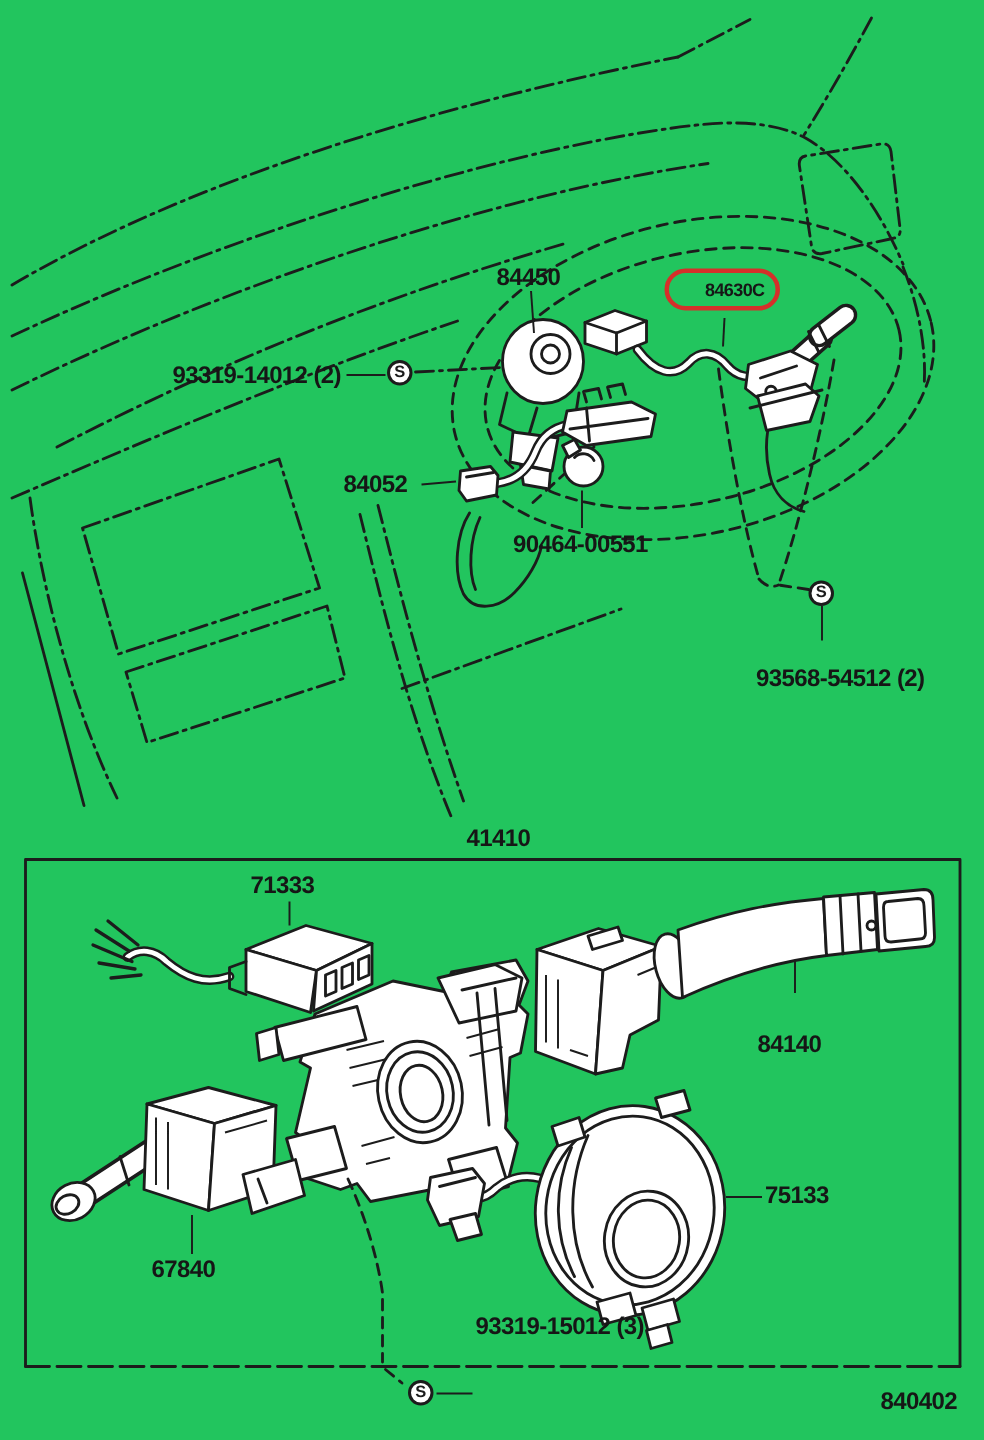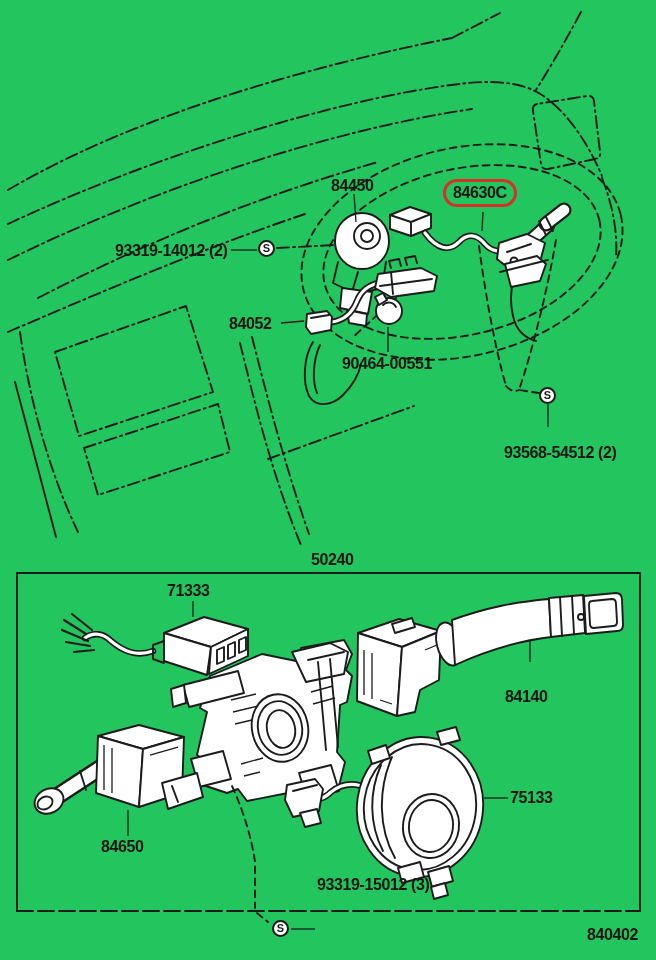--- a/index.html
+++ b/index.html
@@ -25,21 +25,21 @@
   .li2{fill:none;stroke:#ffffff;stroke-width:13;stroke-linecap:round;}
   
   .lbl{
     position:absolute;font-weight:bold;font-size:16px;line-height:17px;
     letter-spacing:-0.4px;color:#161616;white-space:nowrap;
   }
   .hl{
     position:absolute;border:3.5px solid var(--hl-color,#d5302a);
     border-radius:15px;padding:2px 7px 2px 7px;background:transparent;
   }
-  .hl .lblin{font-weight:bold;font-size:16px;line-height:16px;letter-spacing:-0.4px;color:#161616;white-space:nowrap;}
+  .hl .lblin{font-weight:bold;font-size:12px;line-height:16px;letter-spacing:-0.4px;color:#161616;white-space:nowrap;margin-left:17px;}
   .screw{
     position:absolute;width:17px;height:17px;box-sizing:border-box;
     border:2px solid #1c1c1c;border-radius:50%;background:#fff;
     display:flex;align-items:center;justify-content:center;
     font-size:11px;font-weight:bold;color:#1c1c1c;line-height:11px;
   }
 </style>
 </head>
 <body>
 
@@ -232,24 +232,24 @@
 
   <div class="hl" style="left:443px;top:179px">
     <span class="lblin">84630C</span>
   </div>
 
   <div class="lbl" style="left:115px;top:242px">93319-14012 (2)</div>
   <div class="lbl" style="left:229px;top:315px">84052</div>
   <div class="lbl" style="left:342px;top:355px">90464-00551</div>
   <div class="lbl" style="left:504px;top:444px">93568-54512 (2)</div>
 
-  <div class="lbl" style="left:311px;top:551px">50240</div>
+  <div class="lbl" style="left:311px;top:551px">41410</div>
   <div class="lbl" style="left:167px;top:582px">71333</div>
   <div class="lbl" style="left:505px;top:688px">84140</div>
-  <div class="lbl" style="left:101px;top:838px">84650</div>
+  <div class="lbl" style="left:101px;top:838px">67840</div>
   <div class="lbl" style="left:510px;top:789px">75133</div>
   <div class="lbl" style="left:317px;top:876px">93319-15012 (3)</div>
   <div class="lbl" style="left:587px;top:926px">840402</div>
 
   <div class="screw" style="left:258px;top:240px">
     <span>S</span>
   </div>
   <div class="screw" style="left:539px;top:387px">
     <span>S</span>
   </div>

